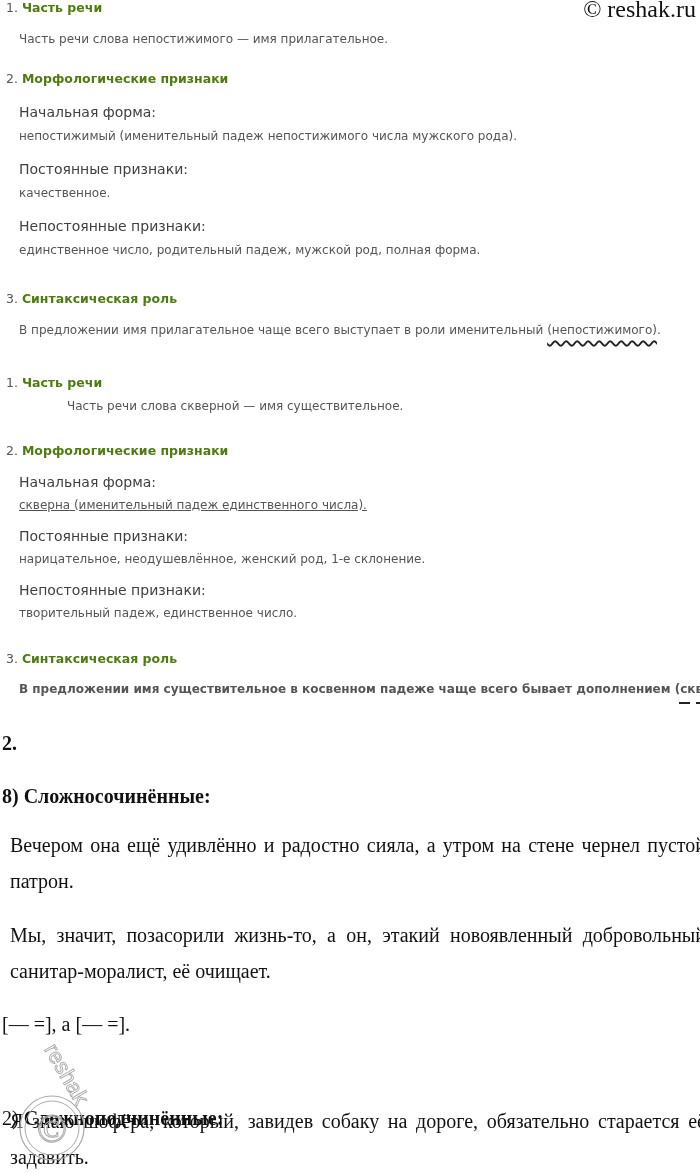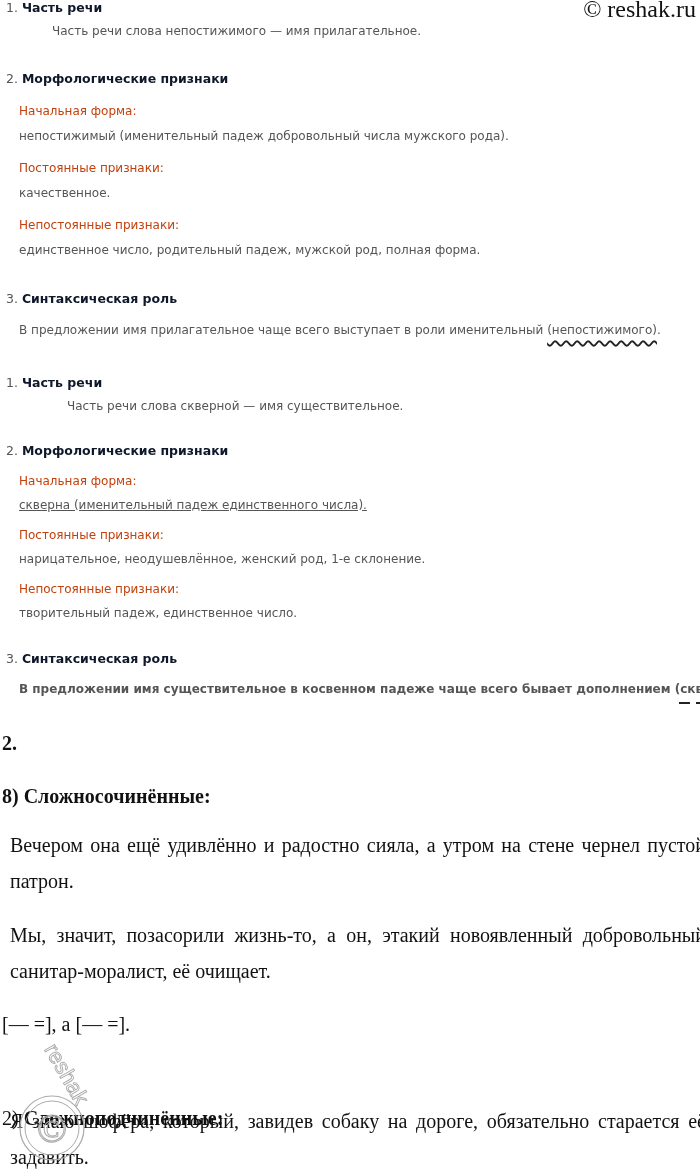--- a/index.html
+++ b/index.html
@@ -9,27 +9,27 @@
     position: absolute; top: -4px; right: 4px;
     font-family: "Liberation Serif", serif; font-size: 24px; color: #111;
   }
 
   .sans { font-family: "DejaVu Sans", "Liberation Sans", sans-serif; }
 
   .section-head {
     position: absolute; left: 6px; font-size: 12.5px; color: #333;
   }
   .section-head .num { font-weight: normal; color: #555; }
-  .section-head .title { font-weight: bold; color: #0f172a; }
+  .section-head .title { font-weight: bold; color: #4d7c0f; }
 
   .body-text {
     position: absolute; left: 19px; font-size: 12px; color: #555; white-space: nowrap;
   }
   .red-label {
-    position: absolute; left: 19px; font-size: 12px; color: #c2410c; white-space: nowrap;
+    position: absolute; left: 19px; font-size: 14px; color: #404040; white-space: nowrap;
   }
 
   .wavy {
     text-decoration: underline wavy #222;
     text-decoration-thickness: 1.5px;
     text-underline-offset: 6px;
     margin-top: 10px;
   }
   .dashed {
     position: relative; display: inline-block;
@@ -53,28 +53,28 @@
 </style>
 </head>
 <body>
 
 <div class="watermark-top">© reshak.ru</div>
 
 <div class="section-head sans" style="top:0px;">
   <span class="num">1.</span>
   <span class="title">Часть речи</span>
 </div>
-<div class="body-text sans" style="top:24px;margin-left:33px;">Часть речи слова непостижимого — имя прилагательное.</div>
+<div class="body-text sans" style="top:32px;">Часть речи слова непостижимого — имя прилагательное.</div>
 
 <div class="section-head sans" style="top:71px;">
   <span class="num">2.</span>
   <span class="title">Морфологические признаки</span>
 </div>
 <div class="red-label sans" style="top:104px;">Начальная форма:</div>
-<div class="body-text sans" style="top:129px;">непостижимый (именительный падеж добровольный числа мужского рода).</div>
+<div class="body-text sans" style="top:129px;">непостижимый (именительный падеж непостижимого числа мужского рода).</div>
 <div class="red-label sans" style="top:161px;">Постоянные признаки:</div>
 <div class="body-text sans" style="top:186px;">качественное.</div>
 <div class="red-label sans" style="top:218px;">Непостоянные признаки:</div>
 <div class="body-text sans" style="top:243px;">единственное число, родительный падеж, мужской род, полная форма.</div>
 
 <div class="section-head sans" style="top:291px;">
   <span class="num">3.</span>
   <span class="title">Синтаксическая роль</span>
 </div>
 <div class="body-text sans" style="top:323px;">

